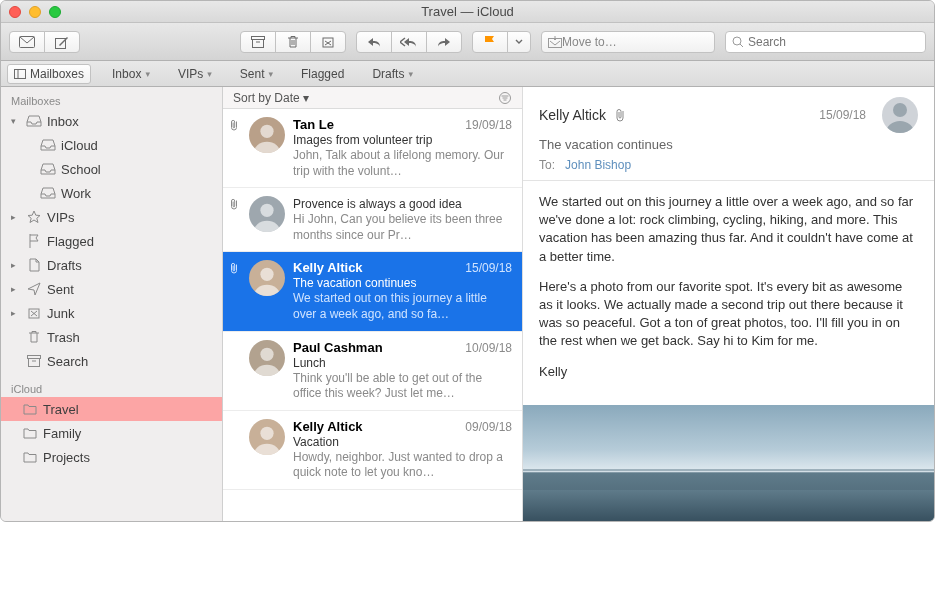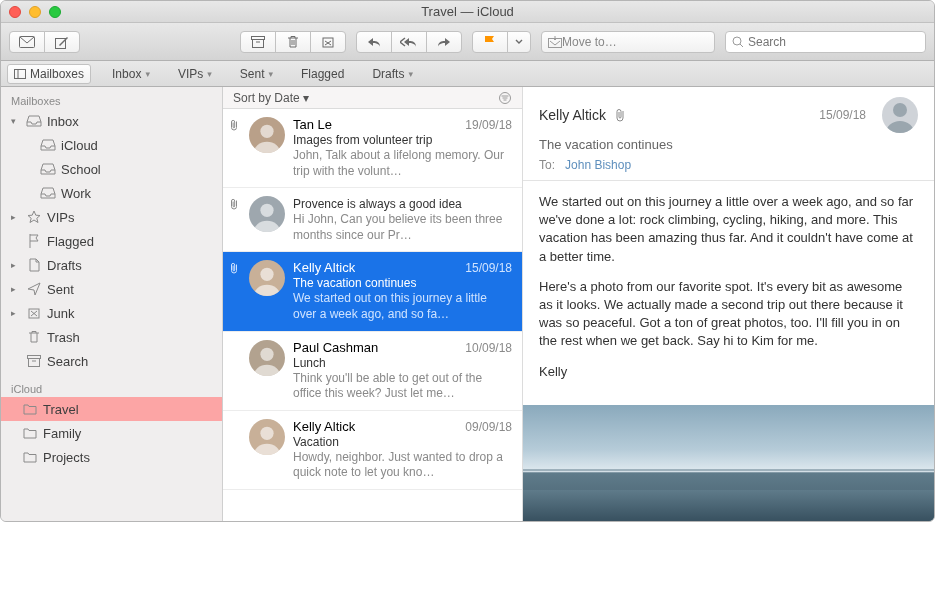--- a/index.html
+++ b/index.html
@@ -164,21 +164,21 @@
 }
 .msgrow .clipcol { width: 14px; display: flex; justify-content: center; padding-top: 2px; color: #8a8a8a; font-size: 11px; }
 .msgrow .avatar {
   width: 36px; height: 36px; border-radius: 50%;
   background: #cfd3d8; flex-shrink: 0; overflow: hidden;
   display: flex; align-items: flex-end; justify-content: center;
 }
 .msgrow .avatar svg { width: 34px; height: 34px; }
 .msgrow .body { flex: 1; min-width: 0; }
 .msgrow .line1 { display: flex; justify-content: space-between; align-items: baseline; }
-.msgrow .from { font-size: 13px; font-weight: 400; white-space: nowrap; overflow: hidden; text-overflow: ellipsis; }
+.msgrow .from { font-size: 13px; font-weight: 700; white-space: nowrap; overflow: hidden; text-overflow: ellipsis; }
 .msgrow .date { font-size: 12px; color: #8a8a8a; flex-shrink: 0; padding-left: 8px; }
 .msgrow .subj { font-size: 12px; color: #333; white-space: nowrap; overflow: hidden; text-overflow: ellipsis; margin-top: 1px; }
 .msgrow .prev { font-size: 12px; color: #8a8a8a; line-height: 1.3; max-height: 32px; overflow: hidden; display: -webkit-box; -webkit-line-clamp: 2; -webkit-box-orient: vertical; margin-top: 1px; }
 .msgrow.selected { background: #1a73e8; }
 .msgrow.selected .from, .msgrow.selected .subj { color: #fff; }
 .msgrow.selected .date, .msgrow.selected .prev, .msgrow.selected .clipcol { color: #cfe3ff; }
 
 
 .preview { flex: 1; background: #fff; display: flex; flex-direction: column; overflow: hidden; }
 .preview .header { padding: 10px 16px 8px 16px; border-bottom: 1px solid #e3e3e3; }

